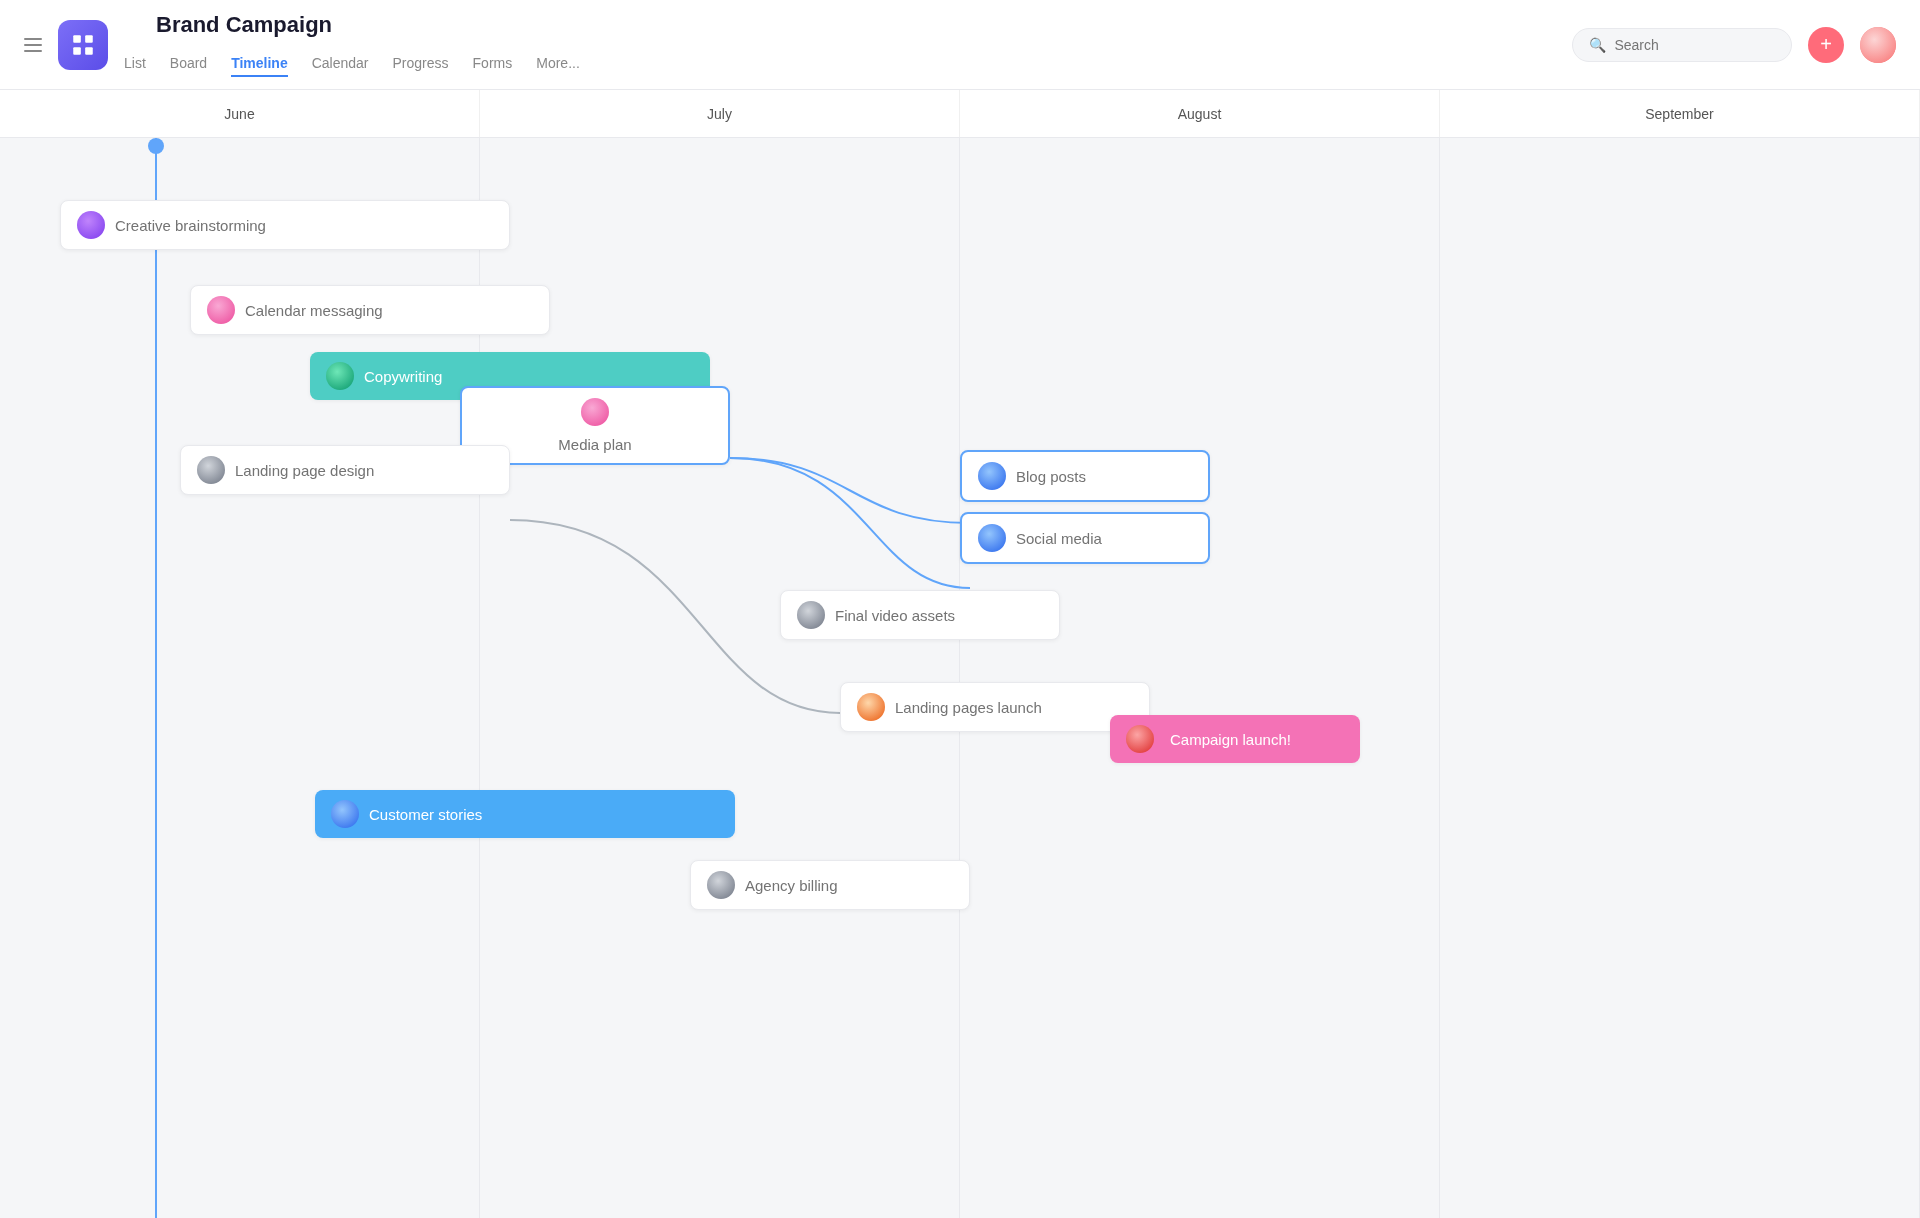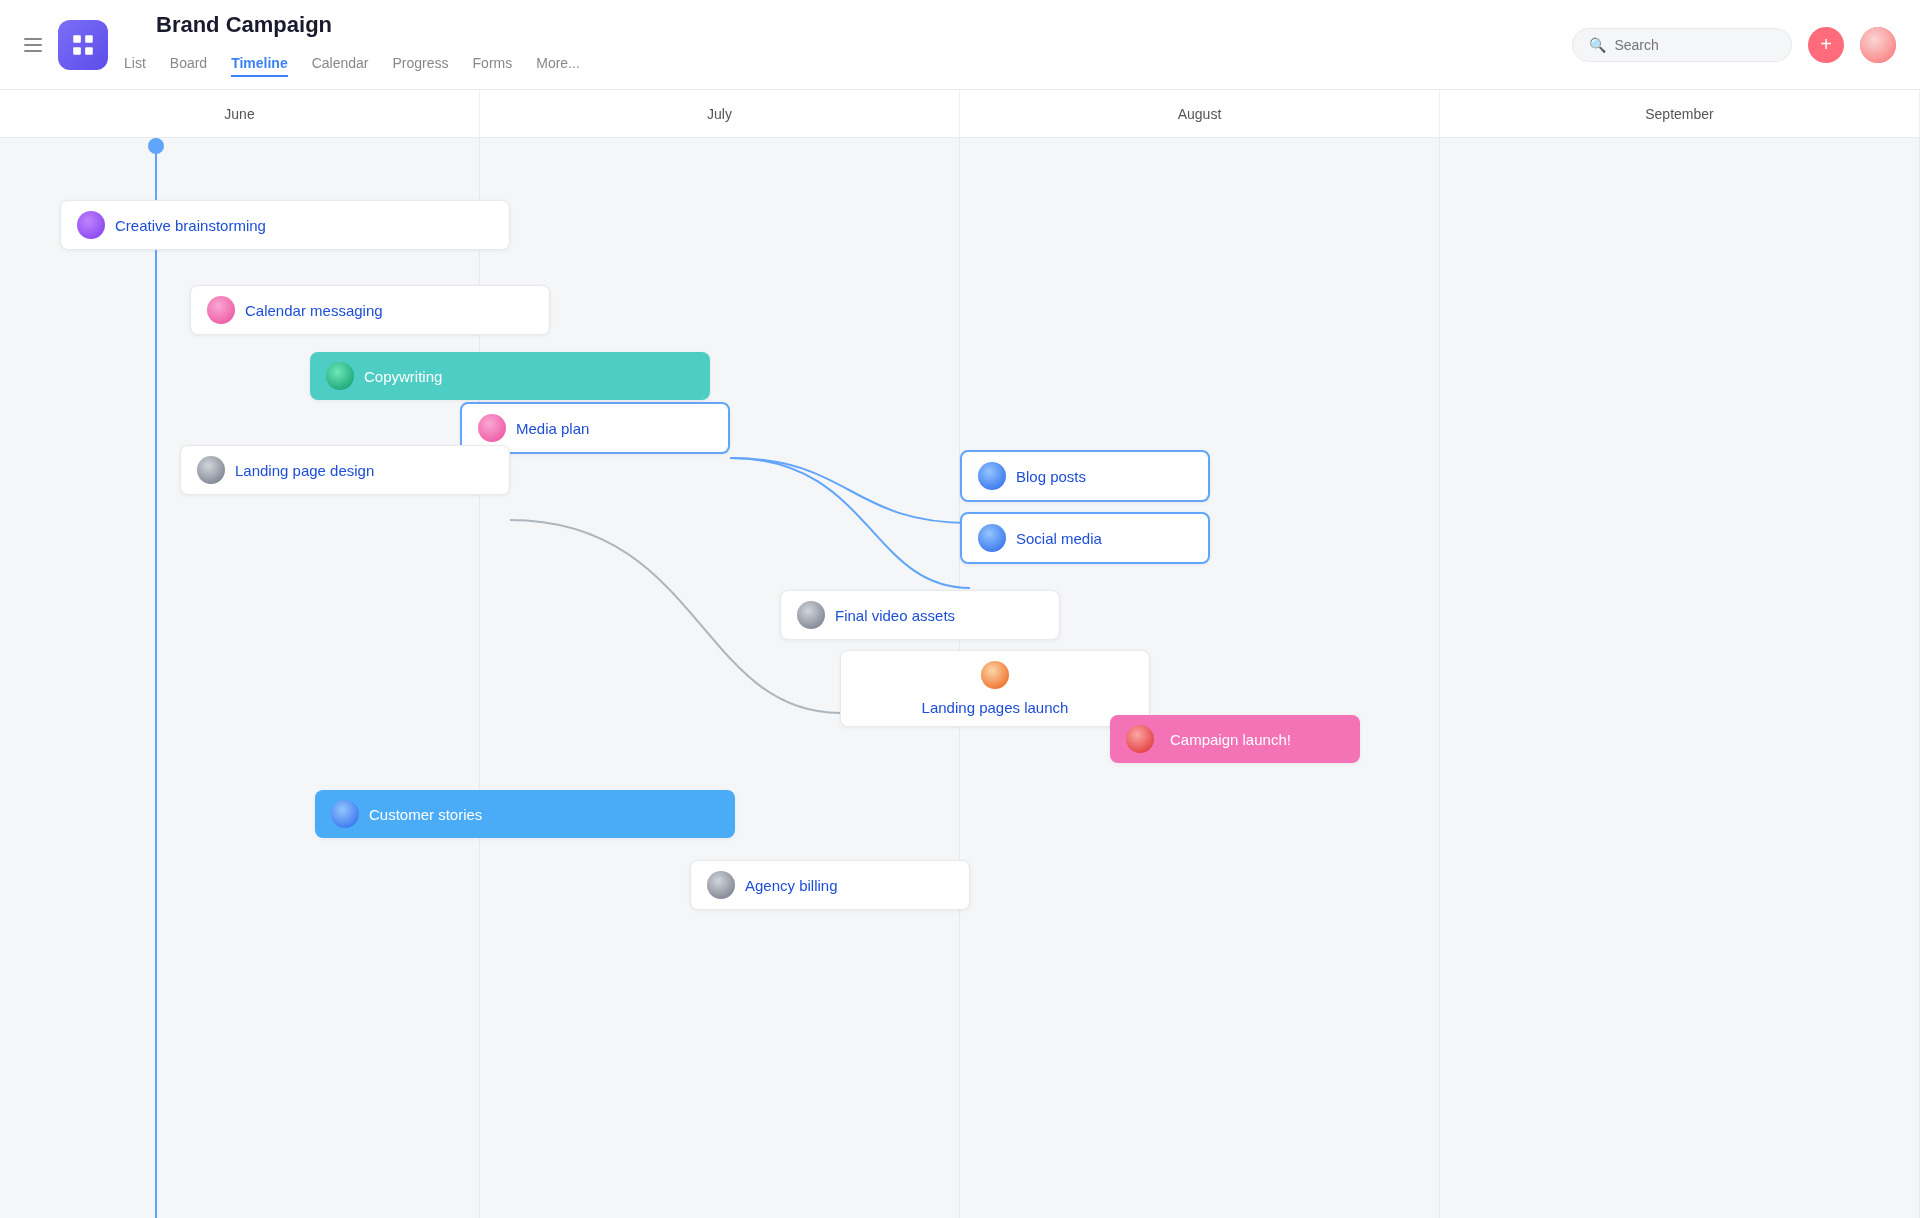--- a/index.html
+++ b/index.html
@@ -38,21 +38,21 @@
     
     .timeline-vline { position: absolute; left: 155px; top: 48px; bottom: 0; width: 2px; background: #60a5fa; z-index: 2; }
     .timeline-dot { position: absolute; left: 148px; top: 48px; width: 16px; height: 16px; border-radius: 50%; background: #60a5fa; z-index: 3; }
 
     
     .task-card { position: absolute; display: flex; align-items: center; gap: 10px; background: #fff; border: 1px solid #e8e9ed; border-radius: 8px; padding: 10px 16px; box-shadow: 0 1px 4px rgba(0,0,0,0.06); cursor: pointer; white-space: nowrap; z-index: 4; }
     .task-card.blue-outlined { border: 2px solid #60a5fa; }
     .task-card.teal-filled { background: #4ecdc4; border: none; color: white; }
     .task-card.blue-filled { background: #4aabf7; border: none; color: white; }
     .task-card.pink-filled { background: #f472b6; border: none; color: white; }
-    .task-card-label { font-size: 15px; color: #1d4ed8; font-weight: 500; }
+    .task-card-label { font-size: 15px; color: #737373; font-weight: 500; }
     .task-card.teal-filled .task-card-label,
     .task-card.blue-filled .task-card-label,
     .task-card.pink-filled .task-card-label { color: white; }
     .task-avatar { width: 28px; height: 28px; border-radius: 50%; flex-shrink: 0; overflow: hidden; }
 
     
     .av-purple { background: radial-gradient(circle at 40% 35%, #c084fc, #7c3aed); }
     .av-pink { background: radial-gradient(circle at 40% 35%, #f9a8d4, #ec4899); }
     .av-teal { background: radial-gradient(circle at 40% 35%, #6ee7b7, #059669); }
     .av-blue { background: radial-gradient(circle at 40% 35%, #93c5fd, #2563eb); }
@@ -140,21 +140,21 @@
   <div class="task-card" style="left: 190px; top: 195px; width: 360px;">
     <div class="task-avatar av-pink"></div>
     <span class="task-card-label">Calendar messaging</span>
   </div>
 
   <div class="task-card teal-filled" style="left: 310px; top: 262px; width: 400px;">
     <div class="task-avatar av-teal"></div>
     <span class="task-card-label">Copywriting</span>
   </div>
 
-  <div class="task-card blue-outlined" style="left: 460px; top: 312px; width: 270px;">
+  <div class="task-card blue-outlined" style="left: 460px; top: 296px; width: 270px; flex-direction: column;">
     <div class="task-avatar av-pink"></div>
     <span class="task-card-label">Media plan</span>
   </div>
 
   <div class="task-card" style="left: 180px; top: 355px; width: 330px;">
     <div class="task-avatar av-gray"></div>
     <span class="task-card-label">Landing page design</span>
   </div>
 
   <div class="task-card blue-outlined" style="left: 960px; top: 360px; width: 250px;">
@@ -165,21 +165,21 @@
   <div class="task-card blue-outlined" style="left: 960px; top: 422px; width: 250px;">
     <div class="task-avatar av-blue"></div>
     <span class="task-card-label">Social media</span>
   </div>
 
   <div class="task-card" style="left: 780px; top: 500px; width: 280px;">
     <div class="task-avatar av-gray"></div>
     <span class="task-card-label">Final video assets</span>
   </div>
 
-  <div class="task-card" style="left: 840px; top: 560px; width: 310px; flex-direction: column;">
+  <div class="task-card" style="left: 840px; top: 592px; width: 310px;">
     <div class="task-avatar av-orange"></div>
     <span class="task-card-label">Landing pages launch</span>
   </div>
 
   <div class="task-card pink-filled" style="left: 1110px; top: 625px; width: 250px; gap: 16px;">
     <div class="task-avatar av-red"></div>
     <span class="task-card-label">Campaign launch!</span>
   </div>
 
   <div class="task-card blue-filled" style="left: 315px; top: 700px; width: 420px;">

